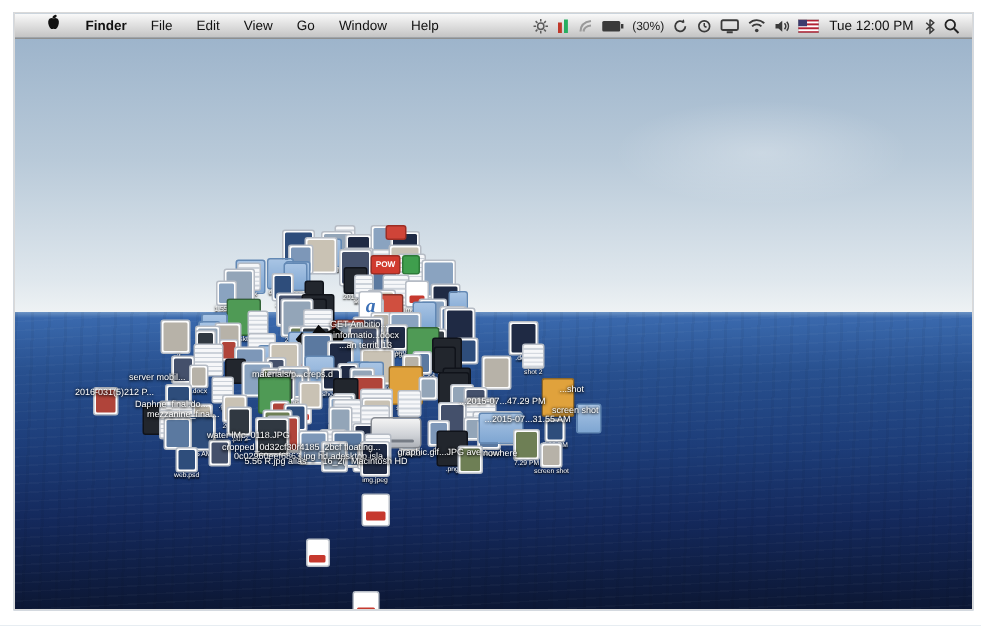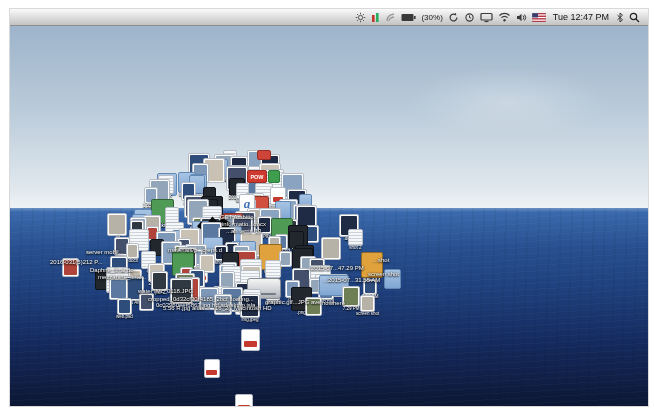--- a/index.html
+++ b/index.html
@@ -581,20 +581,37 @@
       <span class="file-label" style="left: 205px; top: 296px;">16_2(</span>
       <span class="file-label" style="left: 224px; top: 296px;">Macintosh HD</span>
       <span class="file-label" style="left: 312px; top: 291px;">nowhere</span>
       <span class="file-label" style="left: 363px; top: 248px;">...shot</span>
       <span class="file-label" style="left: 296px; top: 256px;">...2015-07...47.29 PM</span>
       <span class="file-label" style="left: 358px; top: 262px;">screen shot</span>
       <span class="file-label" style="left: 313px; top: 268px;">...2015-07...31.55 AM</span>
     </div>
 
   <div id="menubar">
+    <div id="menu-left">
+      <span class="menu-item">
+        <span>
+          <svg width="11" height="12" viewBox="0 0 11 12">
+              <ellipse cx="6.4" cy="2.1" rx="1.6" ry="0.9" transform="rotate(-35 6.4 2.1)" fill="#111"></ellipse>
+              <path d="M3.2 3.4c1-.6 2-.4 2.5-.1.5-.3 1.5-.5 2.5.1 1.2.8 1.4 2.9.6 4.7-.6 1.4-1.4 2.3-2.1 2.3-.4 0-.7-.2-1-.2s-.6.2-1 .2c-.7 0-1.5-.9-2.1-2.3-.8-1.8-.6-3.9.6-4.7z" fill="#111"></path>
+            </svg>
+        </span>
+      </span>
+      <span class="menu-item app">Finder</span>
+      <span class="menu-item">File</span>
+      <span class="menu-item">Edit</span>
+      <span class="menu-item">View</span>
+      <span class="menu-item">Go</span>
+      <span class="menu-item">Window</span>
+      <span class="menu-item">Help</span>
+    </div>
     <div id="menu-right">
       <span>
         <svg width="11" height="11" viewBox="0 0 11 11">
             <circle cx="5.5" cy="5.5" r="2.1" fill="none" stroke="#5a5a5a"></circle>
             <g stroke="#5a5a5a">
               <line x1="5.5" y1="0.7" x2="5.5" y2="2.4"></line>
               <line x1="5.5" y1="8.6" x2="5.5" y2="10.3"></line>
               <line x1="0.7" y1="5.5" x2="2.4" y2="5.5"></line>
               <line x1="8.6" y1="5.5" x2="10.3" y2="5.5"></line>
               <line x1="2.1" y1="2.1" x2="3.3" y2="3.3"></line>
@@ -662,21 +679,21 @@
             <g fill="#b22234">
               <rect y="0" width="14" height="1.3"></rect>
               <rect y="2.6" width="14" height="1.3"></rect>
               <rect y="5.2" width="14" height="1.3"></rect>
               <rect y="7.8" width="14" height="1.2"></rect>
             </g>
             <rect width="6" height="4.5" fill="#3c3b6e"></rect>
             <rect x="0" y="0" width="14" height="9" fill="none" stroke="#999" stroke-width="0.5"></rect>
           </svg>
       </span>
-      <span class="clock">Tue 12:47 PM</span>
+      <span class="clock">Tue 12:00 PM</span>
       <span>
         <svg width="8" height="11" viewBox="0 0 8 11">
             <path d="M4 1 L4 10 L6.5 7.8 L1.5 3.2 M4 1 L6.5 3.2 L1.5 7.8" fill="none" stroke="#3a3a3a" stroke-width="1"></path>
           </svg>
       </span>
       <span>
         <svg width="11" height="11" viewBox="0 0 11 11">
             <circle cx="4.5" cy="4.5" r="3.2" fill="none" stroke="#222" stroke-width="1.2"></circle>
             <line x1="7" y1="7" x2="10" y2="10" stroke="#222" stroke-width="1.3"></line>
           </svg>

